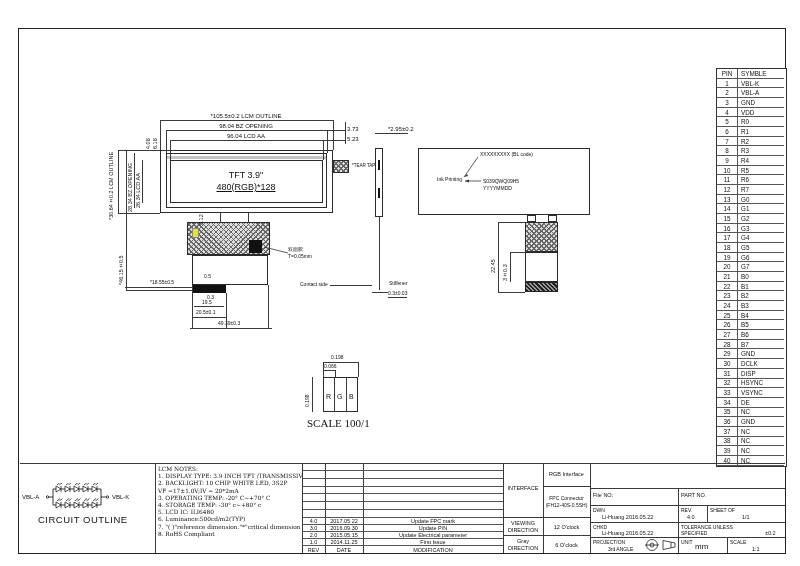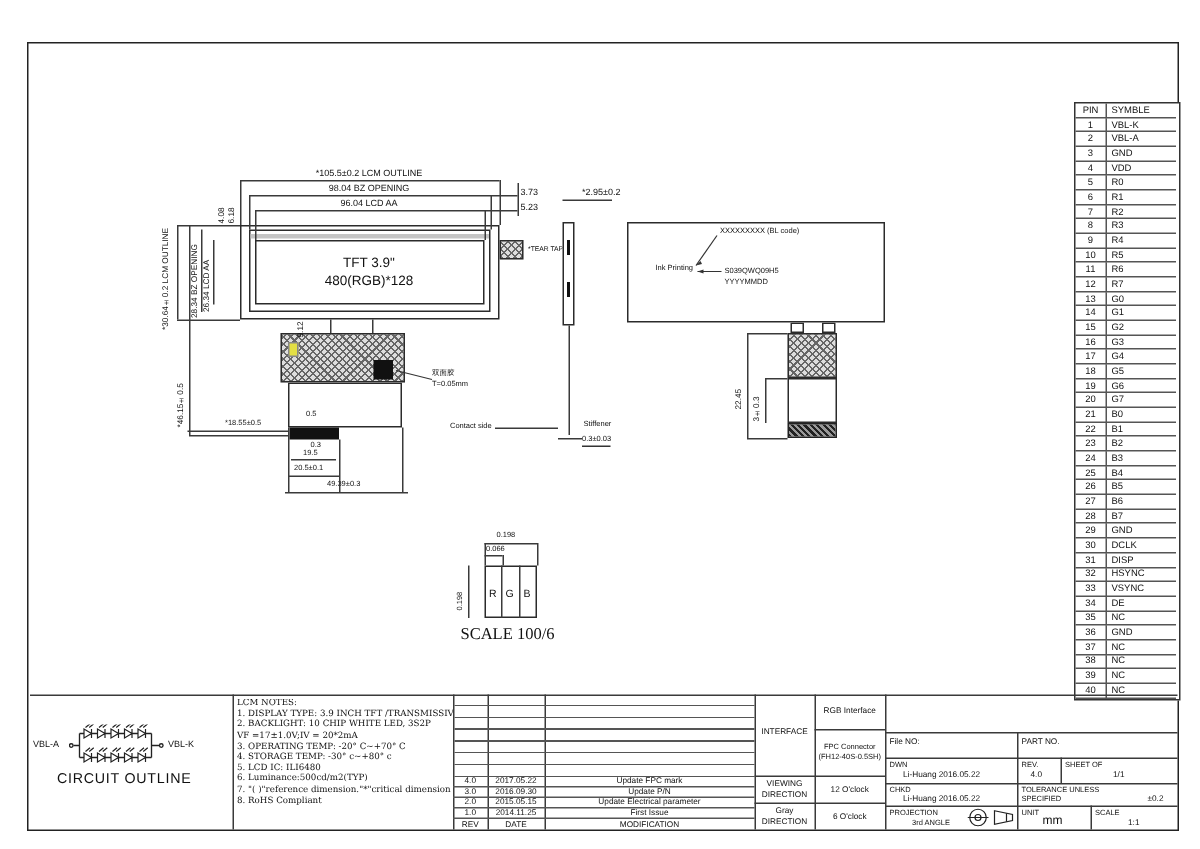--- a/index.html
+++ b/index.html
@@ -49,21 +49,21 @@
 
   <div class="frame" style="left:18px;top:28px;width:766px;height:524px;"></div>
 
   <div>
 
     <div class="box" style="left:160px;top:150px;width:173px;height:63px;border-width:1.2px;"></div>
     <div class="box" style="left:166px;top:153px;width:161px;height:55px;"></div>
     <div class="abs" style="left:167px;top:156px;width:159px;height:3px;background:#c4c4c4;"></div>
     <div class="box" style="left:170px;top:160px;width:153px;height:43px;"></div>
     <div class="lbl ctr" style="left:196px;top:171px;width:100px;font-size:9px;">TFT 3.9"</div>
-    <div class="lbl ctr" style="left:196px;top:183px;width:100px;font-size:9px;">480(RGB)*128</div>
+    <div class="lbl ctr" style="left:196px;top:183px;width:100px;font-size:9px;text-decoration:underline;">480(RGB)*128</div>
 
     <div class="hl" style="left:160px;top:120px;width:173px;"></div>
     <div class="hl" style="left:166px;top:130px;width:179px;"></div>
     <div class="hl" style="left:170px;top:140px;width:175px;"></div>
     <div class="vl" style="left:160px;top:120px;height:30px;"></div>
     <div class="vl" style="left:166px;top:130px;height:23px;"></div>
     <div class="vl" style="left:170px;top:140px;height:20px;"></div>
     <div class="vl" style="left:323px;top:140px;height:20px;"></div>
     <div class="vl" style="left:327px;top:130px;height:23px;"></div>
     <div class="vl" style="left:333px;top:120px;height:30px;"></div>
@@ -172,21 +172,21 @@
     <div class="lbl" style="left:349px;top:393px;font-size:7px;">B</div>
     <div class="hl" style="left:323px;top:362px;width:35px;"></div>
     <div class="hl" style="left:323px;top:370px;width:12px;"></div>
     <div class="vl" style="left:323px;top:362px;height:15px;"></div>
     <div class="vl" style="left:358px;top:362px;height:15px;"></div>
     <div class="vl" style="left:335px;top:370px;height:7px;"></div>
     <div class="vl" style="left:312px;top:377px;height:35px;"></div>
     <div class="lbl lbl5" style="left:331px;top:355px;">0.198</div>
     <div class="lbl lbl5" style="left:324px;top:364px;">0.066</div>
     <div class="vlbl" style="left:305px;top:383px;height:24px;font-size:5px;">0.198</div>
-    <div class="lbl serif" style="left:307px;top:418px;font-size:11px;">SCALE 100/6</div>
+    <div class="lbl serif" style="left:307px;top:418px;font-size:11px;">SCALE 100/1</div>
   </div>
 
   <div id="pin-grid">
       <div class="pc">PIN</div>
       <div class="sc">SYMBLE</div>
       <div class="pc">1</div>
       <div class="sc">VBL-K</div>
       <div class="pc">2</div>
       <div class="sc">VBL-A</div>
       <div class="pc">3</div>

